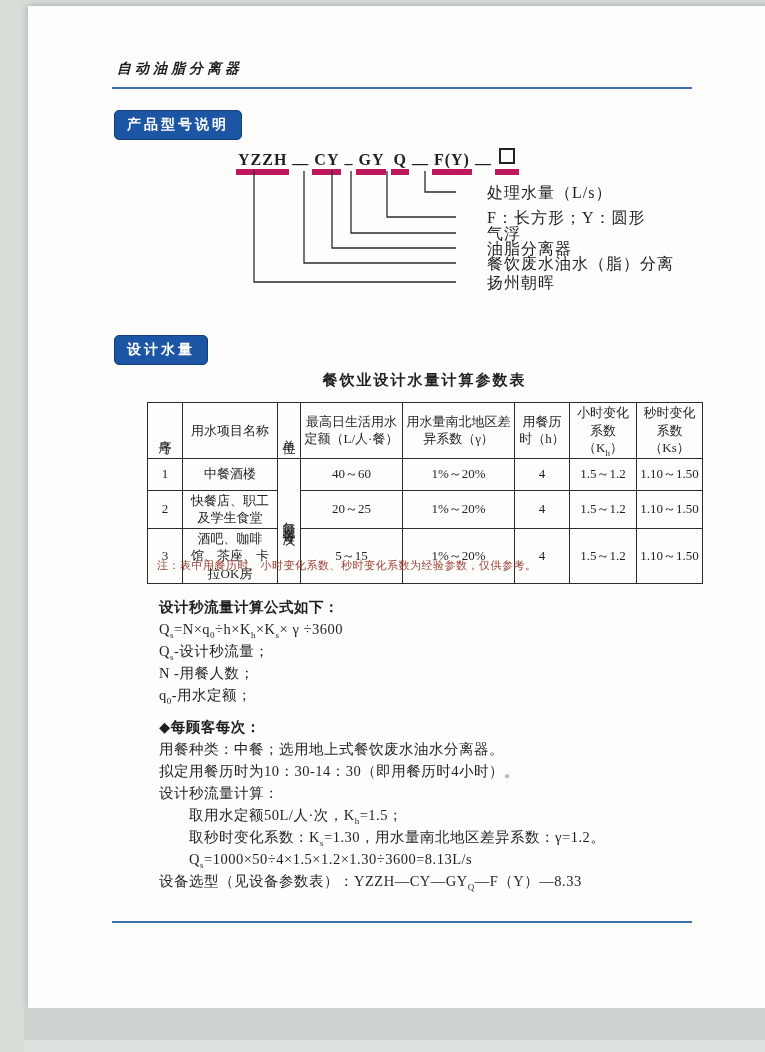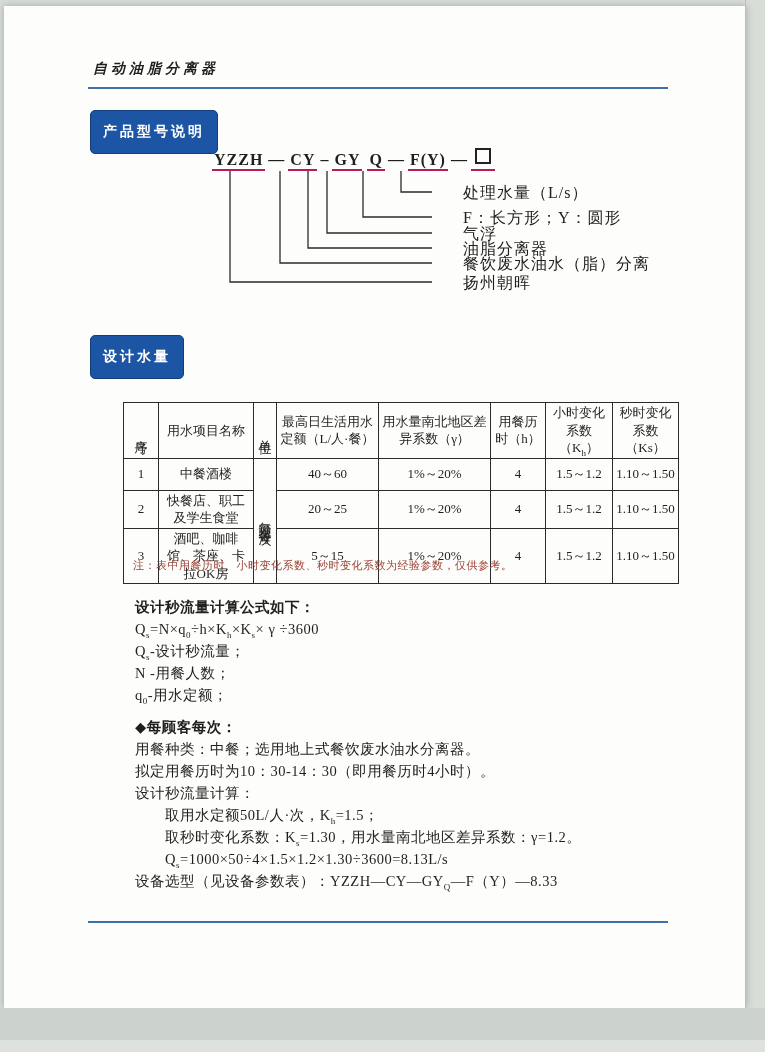--- a/index.html
+++ b/index.html
@@ -4,21 +4,21 @@
 <style>
   html,body{margin:0;padding:0;}
   body{
     width:765px;height:1052px;
     background:#d8ddd8;
     font-family:"Liberation Serif","DejaVu Serif",serif;
     color:#1f1f1f;
     position:relative;
     overflow:hidden;
   }
-  .screen{position:relative;width:704px;height:1052px;}
+  .screen{position:relative;width:704px;height:1052px;margin-left:24px;}
   .paper{
     position:absolute;left:4px;top:6px;width:742px;height:1002px;
     background:#fdfdfb;
     box-shadow:0 0 7px rgba(60,70,60,.35);
   }
   .abs{position:absolute;}
   
   .hdr-title{
     left:93px;top:60px;
     font-family:"Liberation Serif","DejaVu Serif",serif;
@@ -29,33 +29,33 @@
     font-style:italic;font-weight:bold;font-size:15px;letter-spacing:2px;
   }
   .rule{background:#3f70aa;height:2px;width:580px;left:88px;}
   .rule-top{top:87px;}
   .rule-bottom{top:921px;}
   
   .badge{
     background:#1c55a4;color:#fff;
     font-family:"Liberation Sans","DejaVu Sans",sans-serif;
     font-weight:bold;font-size:14px;letter-spacing:3px;
-    padding:12px 12px;border-radius:5px;
+    padding:5px 12px;border-radius:5px;
     border:1px solid #143e7a;
   }
   .badge1{left:90px;top:110px;}
   .badge2{left:90px;top:335px;}
   
   .model-line{
     left:212px;top:148px;
     display:flex;align-items:flex-end;
     font-weight:bold;font-size:16px;letter-spacing:1px;
     font-family:"Liberation Serif","DejaVu Serif",serif;
   }
-  .model-line .seg{border-bottom:2px solid #be185d;padding:0 2px;line-height:1.15;}
+  .model-line .seg{border-bottom:6px solid #be185d;padding:0 2px;line-height:1.15;}
   .model-line .dash{padding:0 3px;border-bottom:2px solid transparent;line-height:1.15;}
   .model-line .gap{margin-left:5px;}
   .box-glyph{
     display:inline-block;width:12px;height:12px;border:2px solid #222;
     margin:0 2px 1px 2px;vertical-align:baseline;background:transparent;
   }
   .connector-svg{left:180px;top:171px;}
   .diagram-label{
     left:463px;font-size:16px;letter-spacing:1px;white-space:nowrap;
   }
@@ -138,20 +138,21 @@
 
   <div class="abs diagram-label" style="top:183px;">处理水量（L/s）</div>
   <div class="abs diagram-label" style="top:208px;">F：长方形；Y：圆形</div>
   <div class="abs diagram-label" style="top:224px;">气浮</div>
   <div class="abs diagram-label" style="top:239px;">油脂分离器</div>
   <div class="abs diagram-label" style="top:254px;">餐饮废水油水（脂）分离</div>
   <div class="abs diagram-label" style="top:273px;">扬州朝晖</div>
 
   <div class="abs badge badge2">设计水量</div>
 
+  <div class="abs tbl-title">餐饮业设计水量计算参数表</div>
 
   <div class="abs params-wrap">
     <table class="params">
       <colgroup>
         <col class="c-no">
           <col class="c-name">
           <col class="c-unit">
           <col class="c-quota">
         <col class="c-coeff">
           <col class="c-time">

